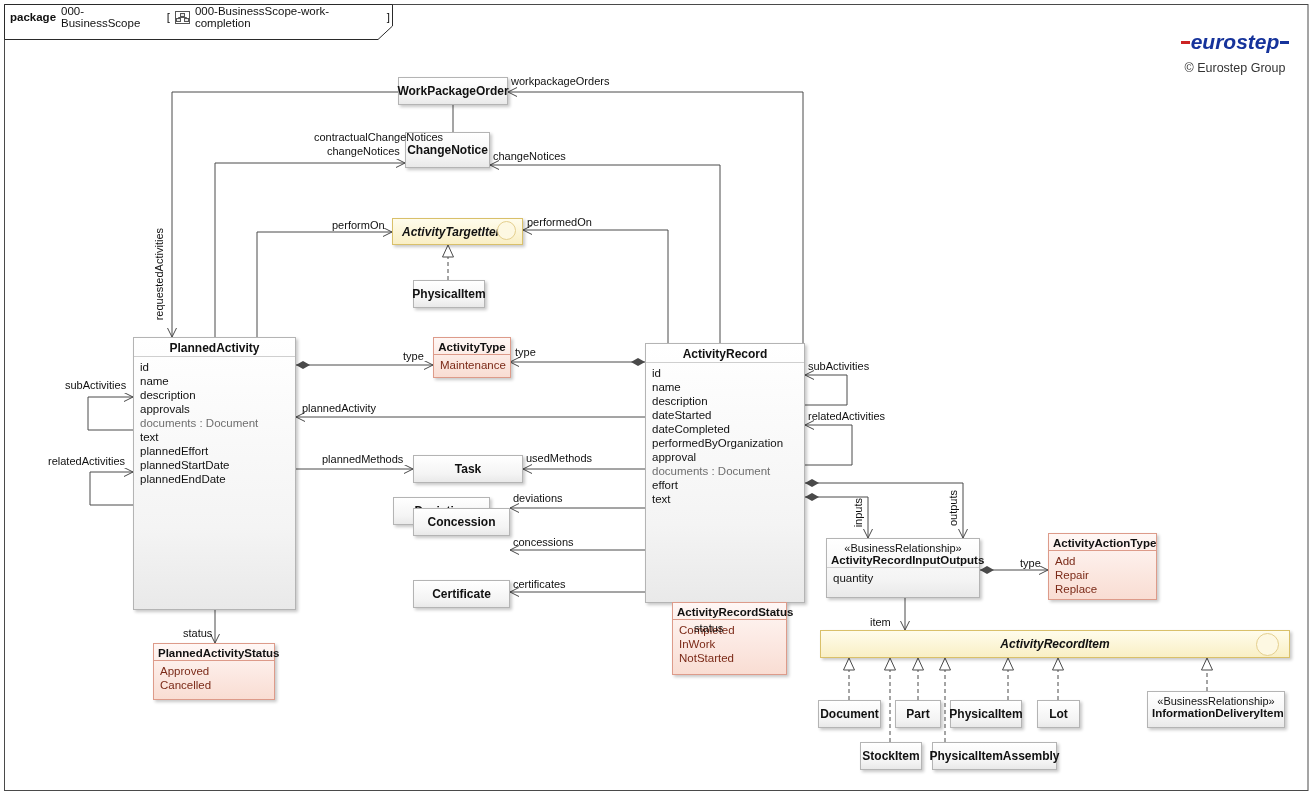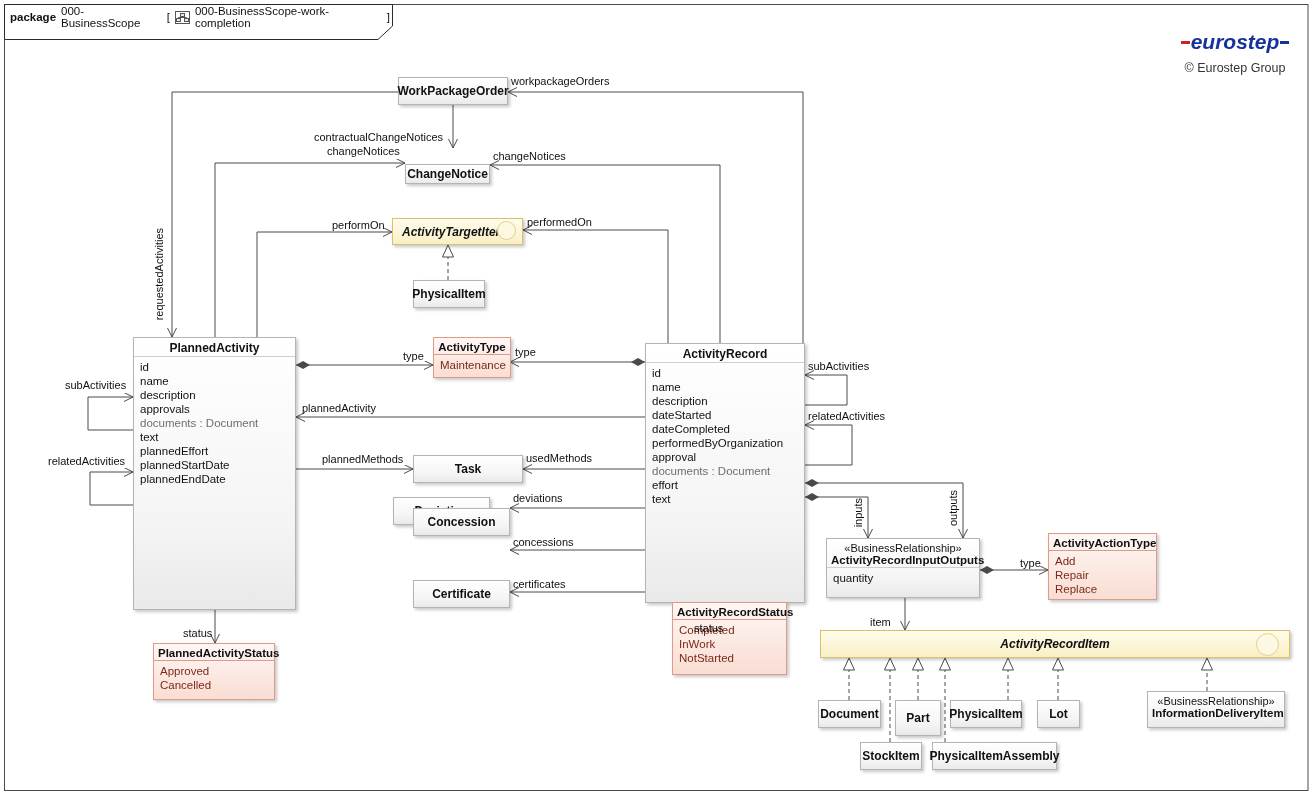--- a/index.html
+++ b/index.html
@@ -126,21 +126,21 @@
       <span class="brand">eurostep</span>
       <span class="dash blue"></span>
     </div>
     <div class="copy">© Eurostep Group</div>
   </div>
 
   <div class="node small" style="left:398px;top:77px;width:110px;height:28px">
     <div class="t">WorkPackageOrder</div>
   </div>
 
-  <div class="node small" style="left:405px;top:164px;width:85px;height:20px">
+  <div class="node small" style="left:405px;top:132px;width:85px;height:36px">
     <div class="t">ChangeNotice</div>
   </div>
 
   <div class="node note small" style="left:392px;top:218px;width:131px;height:27px">
     <div class="t">ActivityTargetItems</div>
   </div>
   <span class="deco" style="left:497px;top:221px;width:17px;height:17px"></span>
 
   <div class="node small" style="left:413px;top:280px;width:72px;height:28px">
     <div class="t">PhysicalItem</div>
@@ -232,21 +232,21 @@
   </div>
 
   <div class="node note small" style="left:820px;top:630px;width:470px;height:28px">
     <div class="t">ActivityRecordItem</div>
   </div>
   <span class="deco" style="left:1256px;top:633px;width:21px;height:21px"></span>
 
   <div class="node small" style="left:818px;top:700px;width:63px;height:28px">
     <div class="t">Document</div>
   </div>
-  <div class="node small" style="left:895px;top:700px;width:46px;height:36px">
+  <div class="node small" style="left:895px;top:700px;width:46px;height:28px">
     <div class="t">Part</div>
   </div>
   <div class="node small" style="left:950px;top:700px;width:72px;height:28px">
     <div class="t">PhysicalItem</div>
   </div>
   <div class="node small" style="left:1037px;top:700px;width:43px;height:28px">
     <div class="t">Lot</div>
   </div>
   <div class="node small" style="left:860px;top:742px;width:62px;height:28px">
     <div class="t">StockItem</div>

